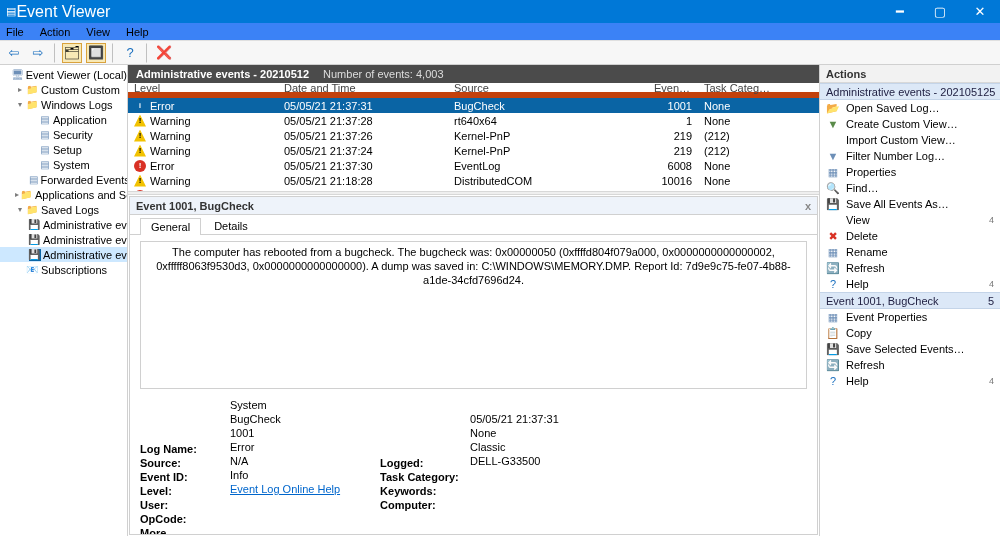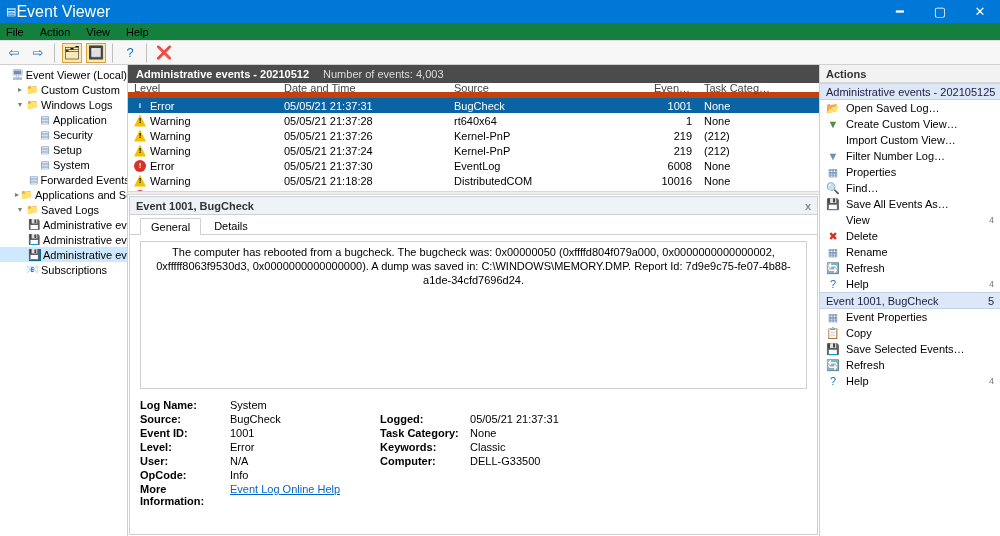--- a/index.html
+++ b/index.html
@@ -1,21 +1,21 @@
 <!DOCTYPE html>
 <html><head>
 <meta charset="utf-8">
 <style>
 * { box-sizing: border-box; margin: 0; padding: 0; font-family: "Segoe UI", Tahoma, sans-serif; font-size: 11px; }
 html, body { width: 1000px; height: 536px; overflow: hidden; background: #fff; }
 .titlebar { height: 23px; background: #0078d7; color: #fff; display: flex; align-items: center; padding-left: 6px; }
 .titlebar .title { flex: 1; font-size: 16px; }
 .titlebar .btns { display: flex; }
 .titlebar .btn { width: 40px; height: 23px; display: flex; align-items: center; justify-content: center; color: #fff; font-size: 13px; }
-.menubar { height: 18px; display: flex; align-items: center; padding: 0 4px; gap: 12px; background: #15803d; border-bottom: 1px solid #e0e0e0; }
+.menubar { height: 18px; display: flex; align-items: center; padding: 0 4px; gap: 12px; background: #3b82f6; border-bottom: 1px solid #e0e0e0; }
 .menubar span { padding: 1px 2px; }
 .toolbar { height: 24px; display: flex; align-items: center; padding: 0 4px; gap: 4px; background: #f7f7f7; border-bottom: 1px solid #d0d0d0; }
 .tbtn { width: 20px; height: 20px; display: flex; align-items: center; justify-content: center; border: 1px solid transparent; font-size: 13px; }
 .tbtn.sep { border-left: 1px solid #c0c0c0; width: 1px; margin: 0 2px; }
 .main { display: flex; height: calc(536px - 23px - 18px - 24px); }
 .tree { width: 128px; border-right: 1px solid #d0d0d0; overflow: auto; padding-top: 2px; font-size: 10.5px; }
 .tree-row { display: flex; align-items: center; height: 15px; padding-left: 3px; white-space: nowrap; gap: 2px; }
 .tree-row.sel { background: #cde8ff; }
 .tw { display: inline-flex; width: 10px; height: 10px; align-items: center; justify-content: center; color: #7a7a7a; font-size: 8px; }
 .ico { width: 12px; height: 12px; display: inline-flex; align-items: center; justify-content: center; font-size: 10px; }
@@ -43,21 +43,21 @@
 .splitter { height: 4px; background: #efefef; border-top: 1px solid #d8d8d8; border-bottom: 1px solid #d8d8d8; cursor: row-resize; }
 .detail { flex: 1; display: flex; flex-direction: column; border: 1px solid #d0d0d0; margin: 1px; min-height: 0; }
 .detail-hdr { height: 18px; background: #eef3fa; border-bottom: 1px solid #d0d0d0; display: flex; align-items: center; padding: 0 6px; font-weight: 600; color: #333; justify-content: space-between; }
 .tabs { display: flex; height: 20px; border-bottom: 1px solid #d0d0d0; padding: 0 10px; gap: 2px; align-items: flex-end; }
 .tab { padding: 2px 10px; border: 1px solid transparent; border-bottom: none; }
 .tab.active { border-color: #d0d0d0; background: #fff; position: relative; top: 1px; }
 .detail-body { flex: 1; padding: 6px 10px 6px 10px; overflow: auto; display: flex; flex-direction: column; }
 .msgbox { border: 1px solid #d0d0d0; padding: 4px 6px; height: 148px; overflow: auto; line-height: 1.25; text-align: center; }
 .props { display: flex; gap: 40px; margin-top: 10px; }
 .props .col div { display: flex; height: 14px; }
-.props .k { width: 90px; color: #000; font-weight: 600; }
+.props .k { width: 90px; color: #000; font-weight: 600; margin-top: 44px; }
 .props .v { color: #000; }
 .props .v a { color: #0066cc; text-decoration: underline; }
 .actions { width: 180px; display: flex; flex-direction: column; }
 .actions-hdr { height: 18px; background: #f2f2f2; border-bottom: 1px solid #d8d8d8; padding: 0 6px; display: flex; align-items: center; font-weight: 600; color: #333; }
 .action-section { height: 17px; background: #dce8f7; border-top: 1px solid #c4d4e8; border-bottom: 1px solid #c4d4e8; padding: 0 6px; display: flex; align-items: center; color: #224; justify-content: space-between; white-space: nowrap; overflow: hidden; }
 .action-row { height: 16px; display: flex; align-items: center; padding: 0 6px; gap: 6px; white-space: nowrap; }
 .action-row .ai { width: 14px; height: 14px; display: inline-flex; align-items: center; justify-content: center; font-size: 11px; }
 .action-row .txt { flex: 1; overflow: hidden; text-overflow: ellipsis; }
 .action-row .k4 { color: #777; font-size: 9px; }
 </style>

